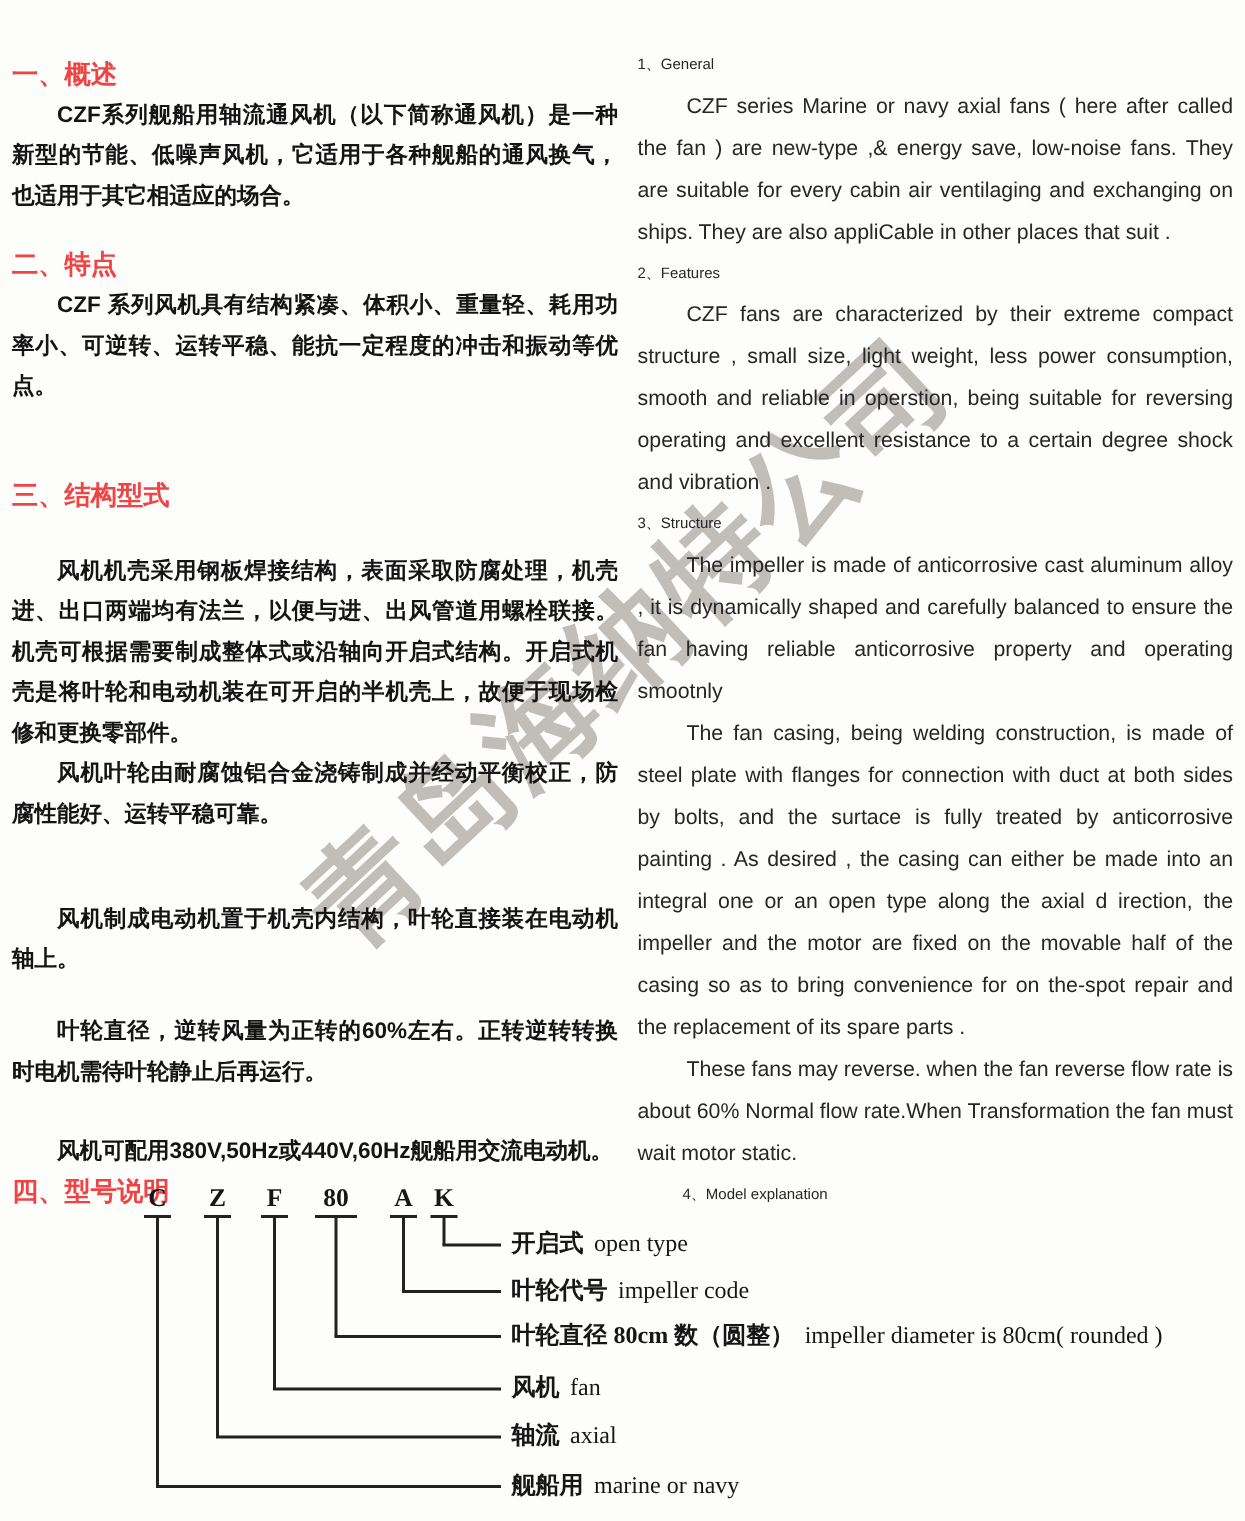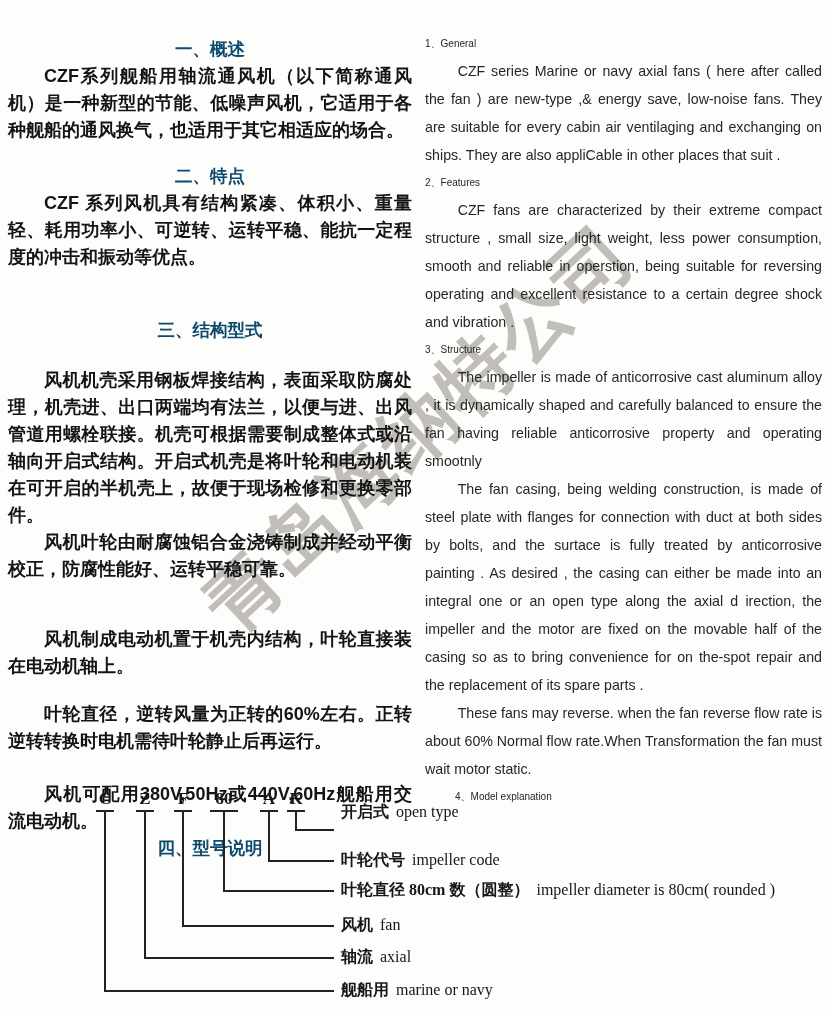--- a/index.html
+++ b/index.html
@@ -17,25 +17,24 @@
     font-family:"Liberation Sans",sans-serif;
     pointer-events:none;
   }
   .col{position:absolute;top:30px;z-index:1;}
   .col-left{left:8px;width:404px;}
   .col-right{left:425px;width:397px;}
 
   
   .zh-h{
     font-size:17.5px;font-weight:700;line-height:27px;margin:0;
-    color:#0c4a6e;
-    text-align:center;
+    color:#ef4444;
   }
   .zh-p{
-    font-size:18px;font-weight:700;line-height:27px;margin:0;
+    font-size:15px;font-weight:700;line-height:27px;margin:0;
     text-align:justify;text-indent:2em;color:#141414;
   }
   .m-h1{margin-top:6px;}
   .mt19{margin-top:19px;} .mt46{margin-top:46px;} .mt23{margin-top:23px;}
   .mt43{margin-top:43px;} .mt21{margin-top:21px;} .mt26{margin-top:26px;}
 
   
   .en-h{font-size:10px;font-weight:400;line-height:27px;margin:0;color:#262626;}
   .en-p{
     font-size:14.2px;font-weight:400;line-height:28px;margin:0;
@@ -109,21 +108,21 @@
     <div class="vline" style="left:268px;top:812px;height:49px;"></div>
     <div class="vline" style="left:295px;top:812px;height:18px;"></div>
 
     <div class="hline" style="left:295px;top:829px;width:39px;"></div>
     <div class="hline" style="left:268px;top:860px;width:66px;"></div>
     <div class="hline" style="left:223px;top:890px;width:111px;"></div>
     <div class="hline" style="left:182px;top:925px;width:152px;"></div>
     <div class="hline" style="left:144px;top:957px;width:190px;"></div>
     <div class="hline" style="left:104px;top:990px;width:230px;"></div>
 
-    <div class="branch-label" style="top:802px;">
+    <div class="branch-label" style="top:819px;">
       <span class="zh">开启式</span><span class="en">open type</span>
     </div>
     <div class="branch-label" style="top:850px;">
       <span class="zh">叶轮代号</span><span class="en">impeller code</span>
     </div>
     <div class="branch-label" style="top:880px;">
       <span class="zh">叶轮直径 80cm 数（圆整）</span><span class="en">impeller diameter is 80cm( rounded )</span>
     </div>
     <div class="branch-label" style="top:915px;">
       <span class="zh">风机</span><span class="en">fan</span>

